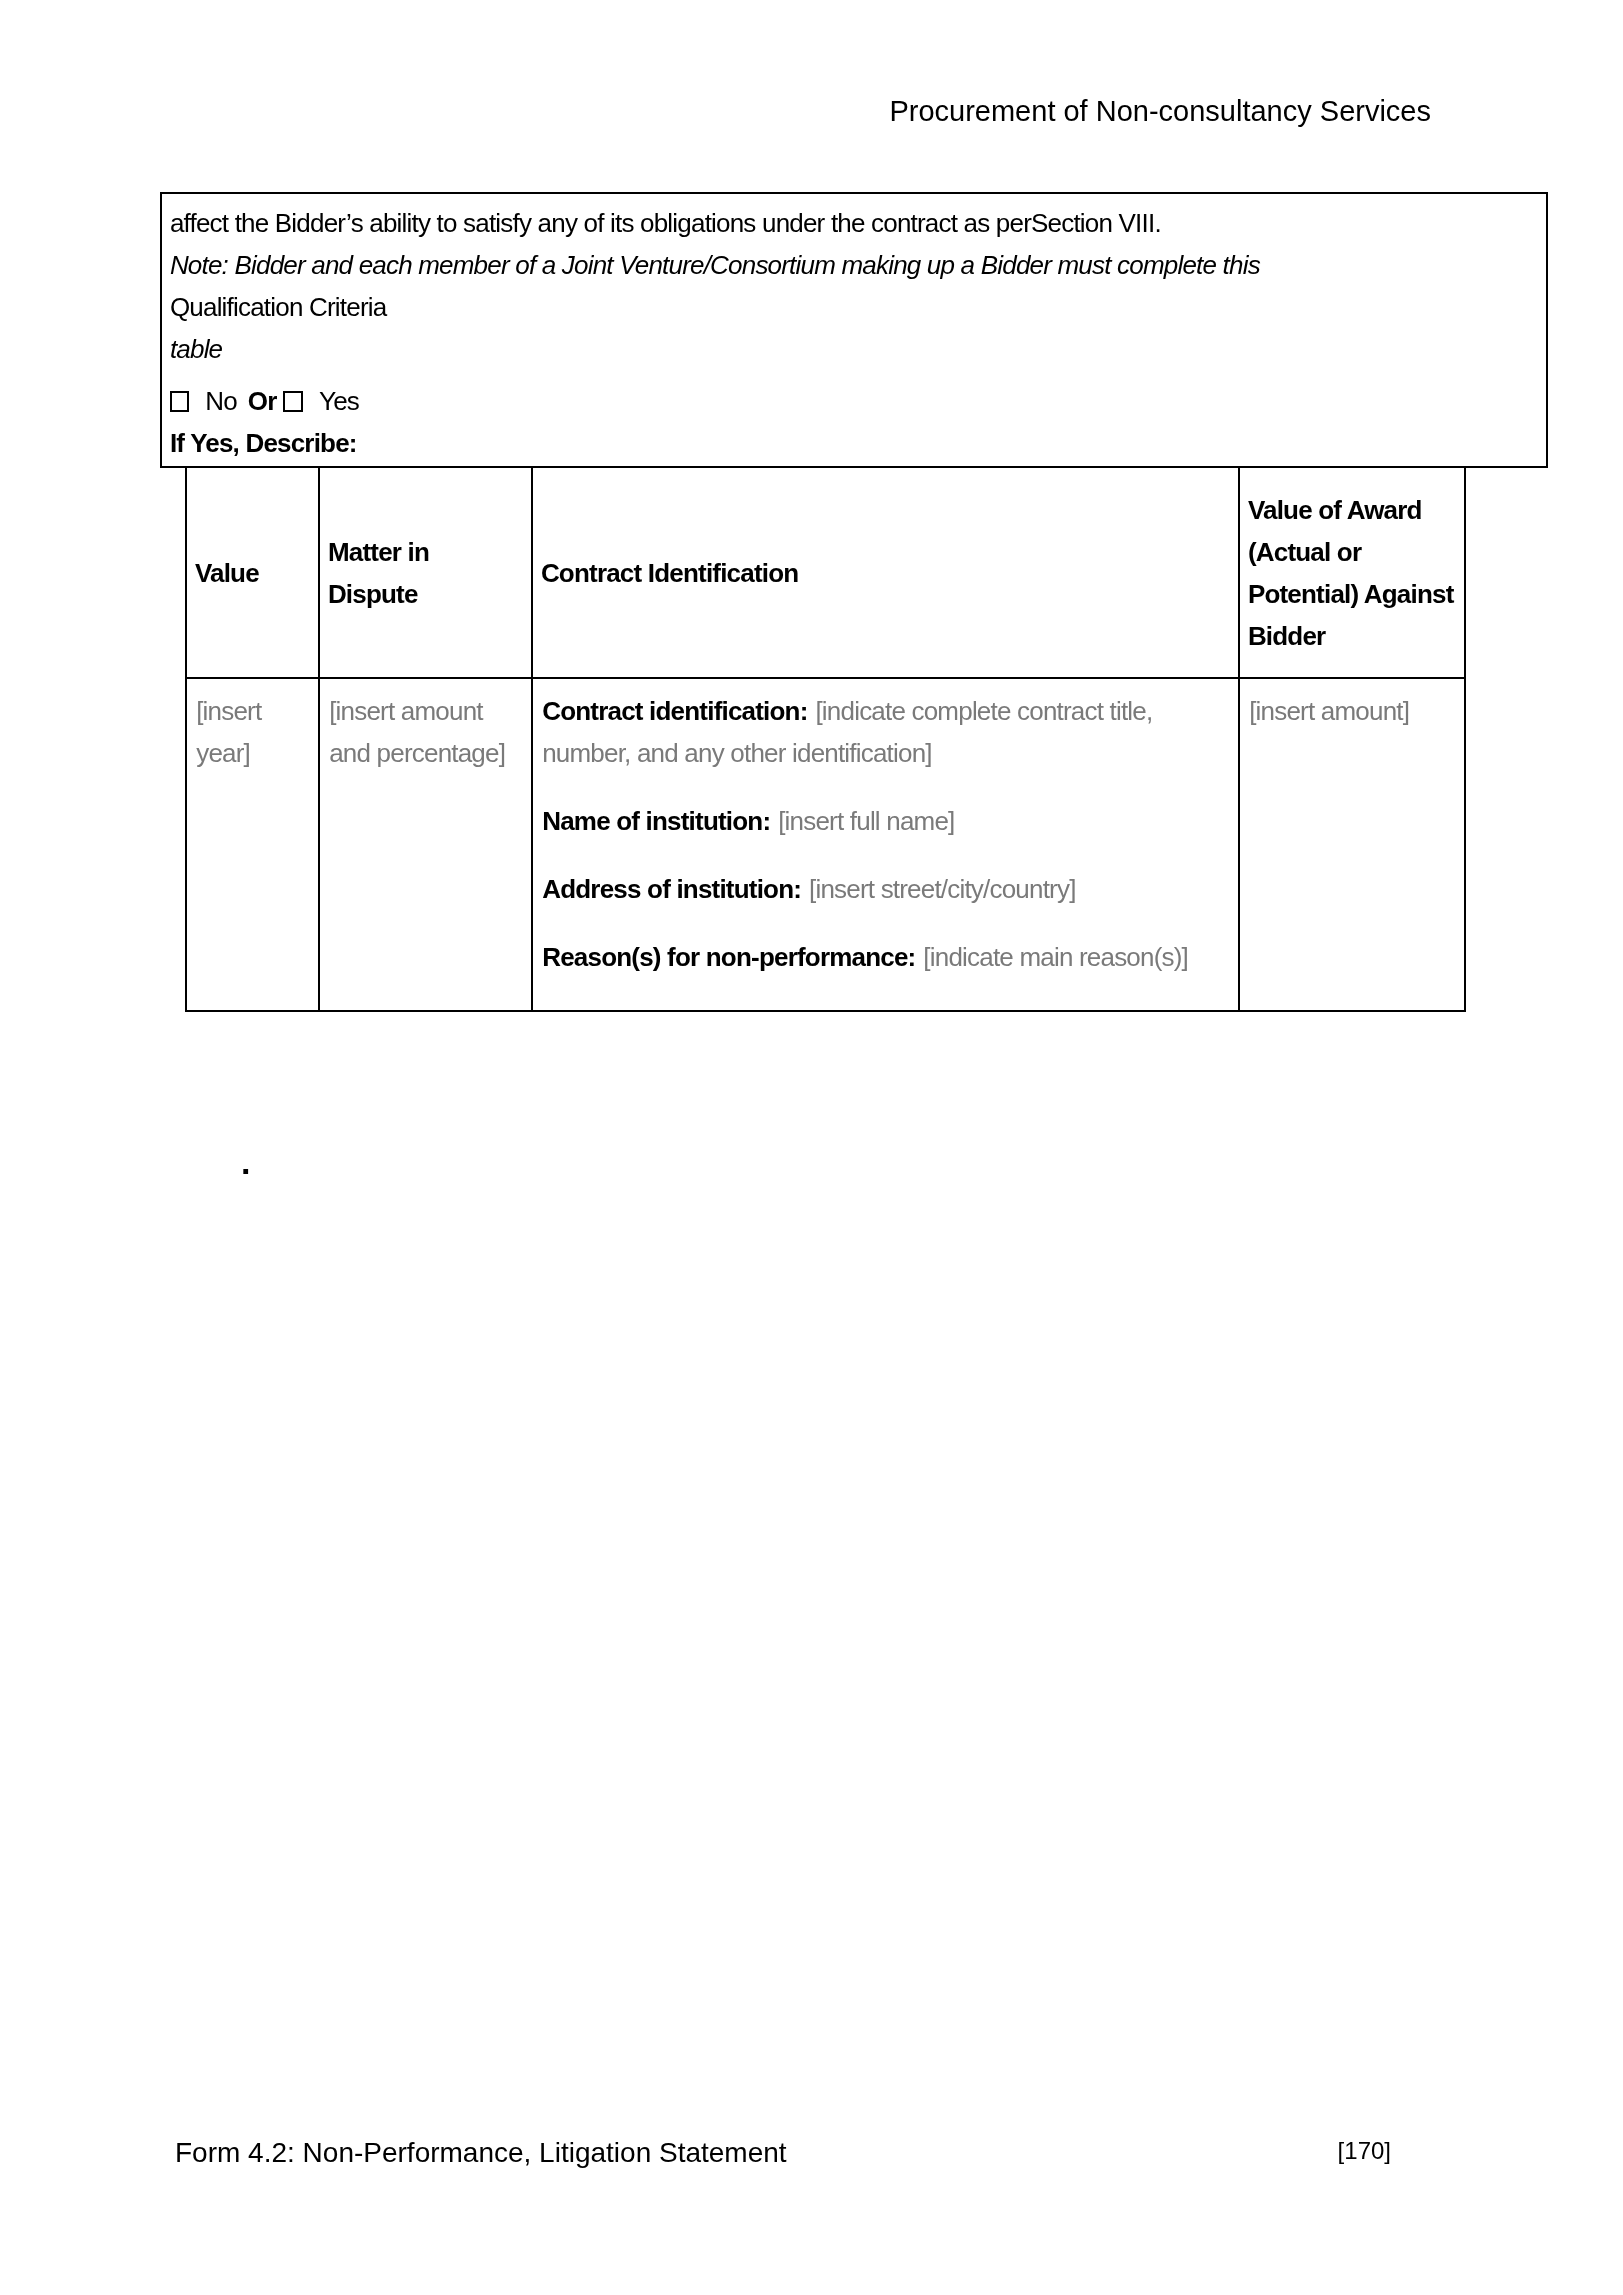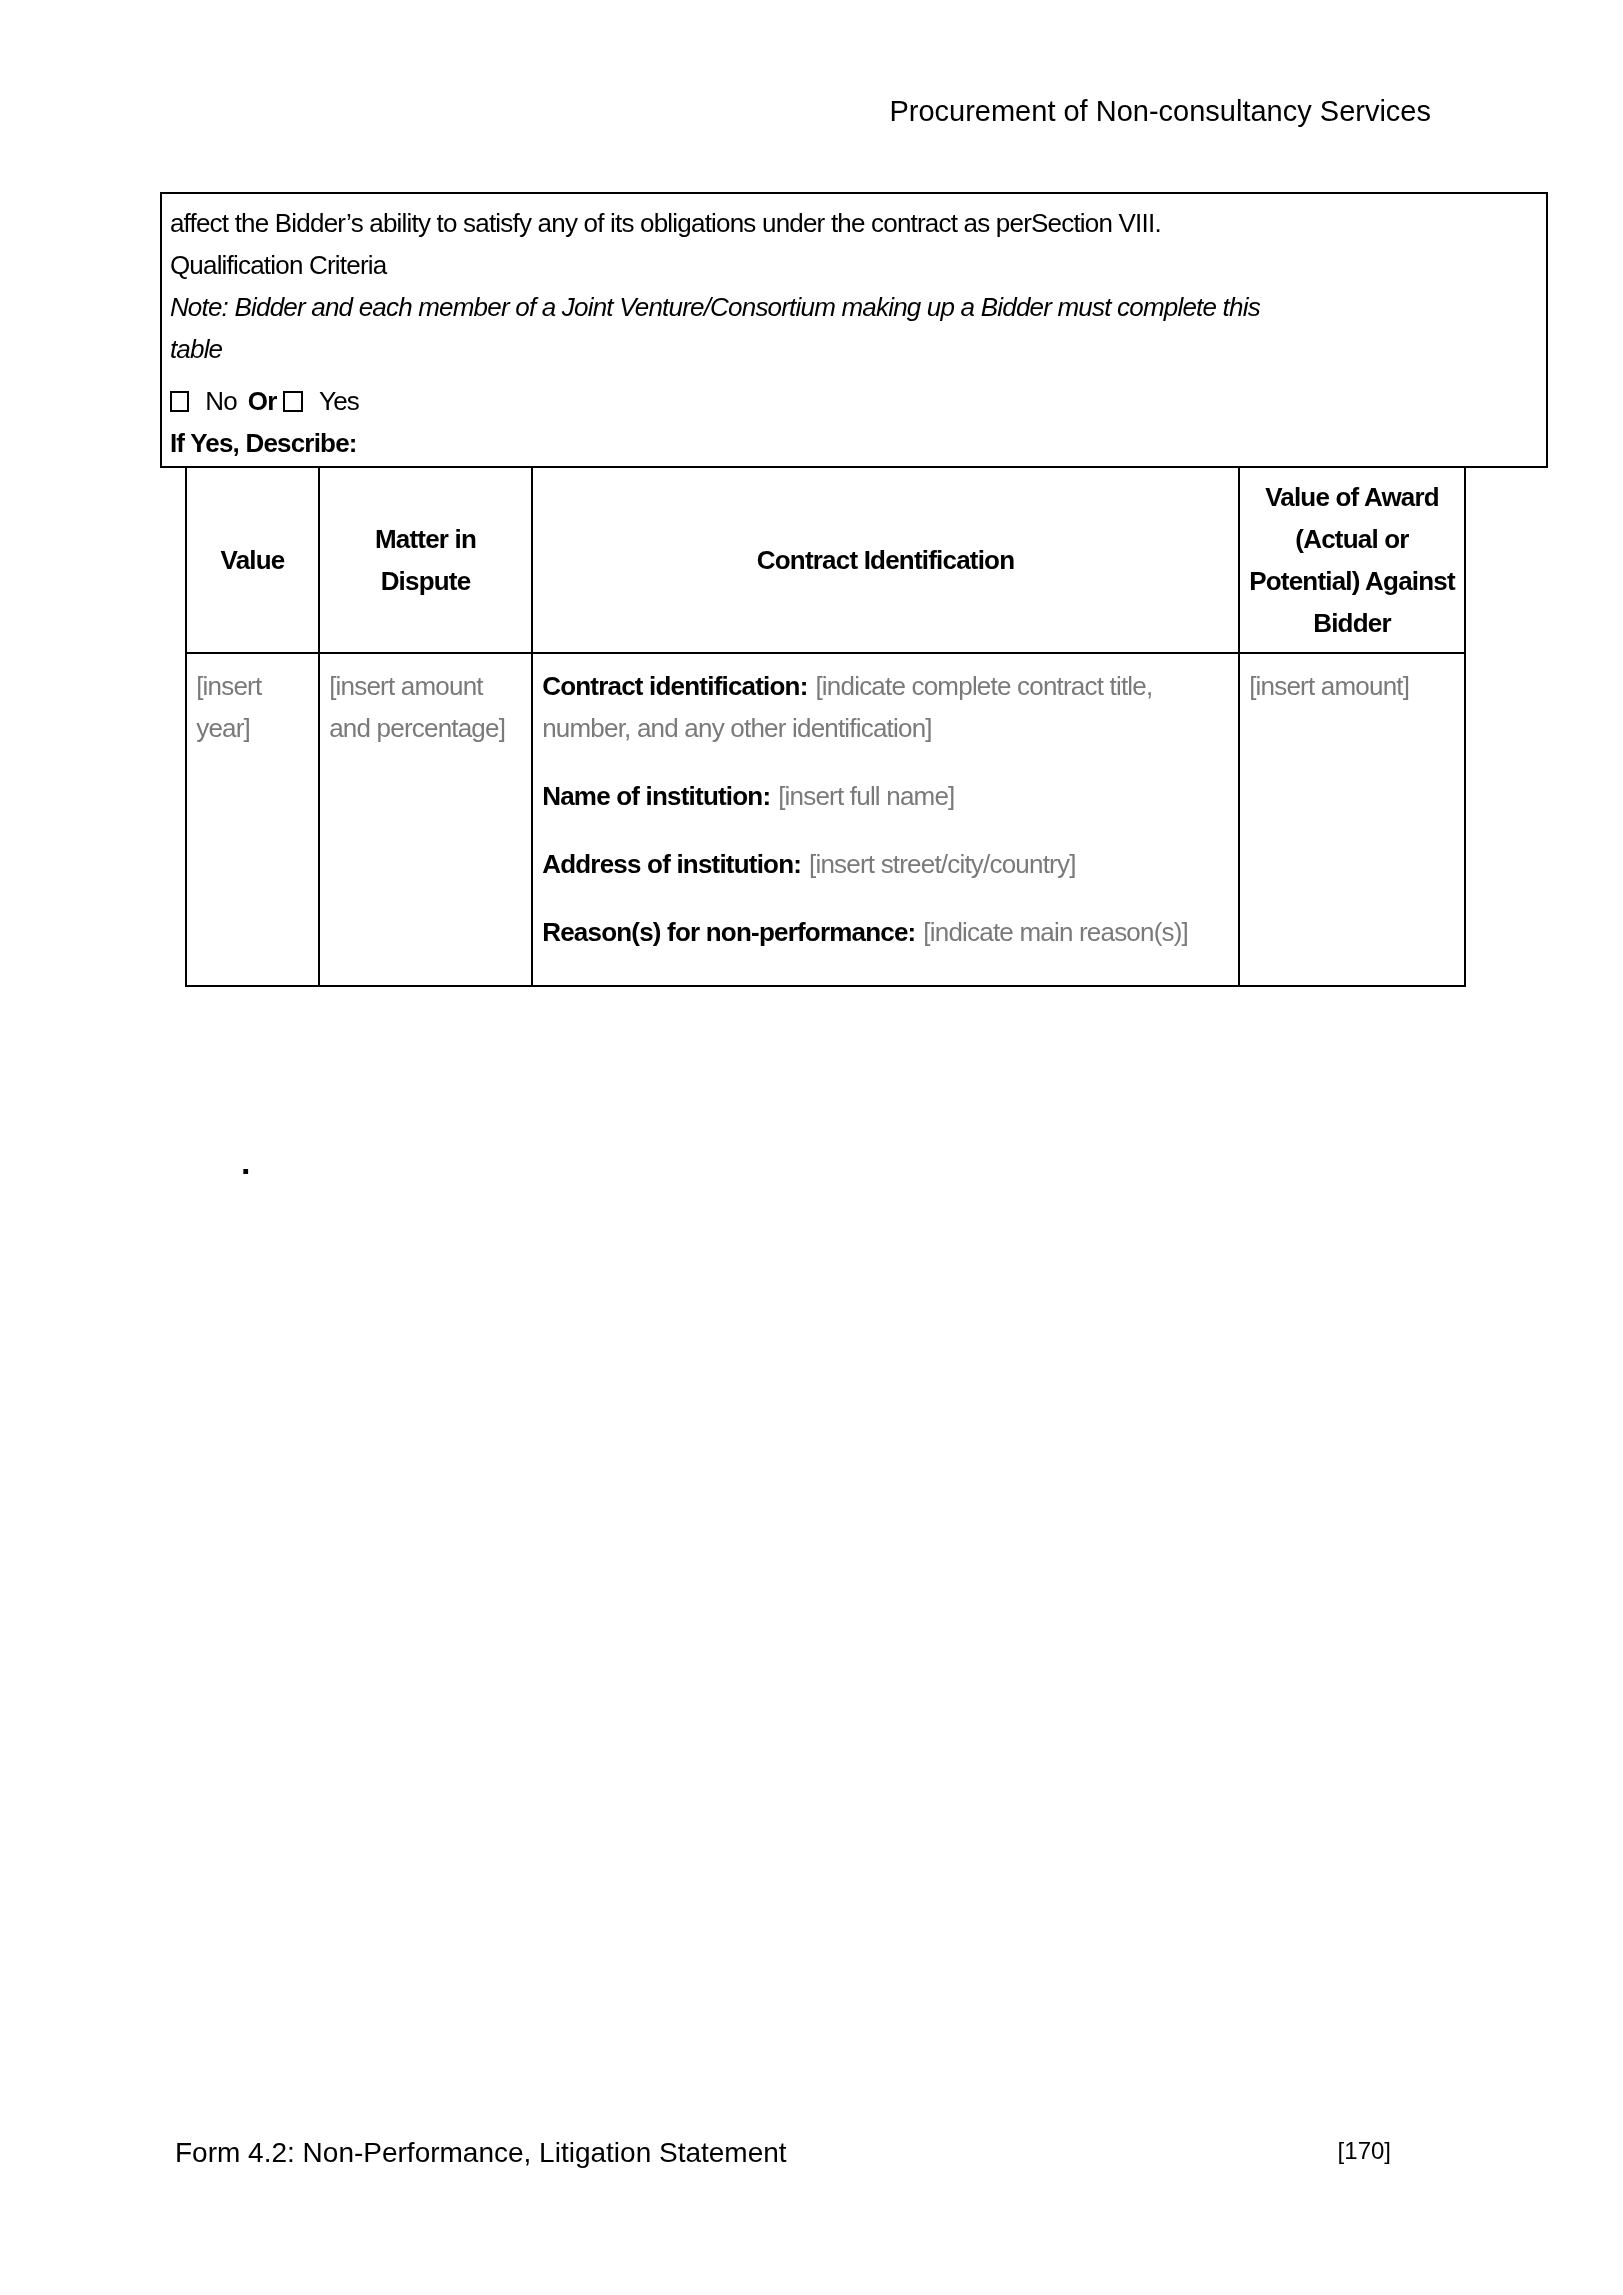--- a/index.html
+++ b/index.html
@@ -36,22 +36,22 @@
   .chk-yes { margin-right:16.4px; }
   .ifyes { font-weight:bold; }
   table.main {
     position:absolute; left:185px; top:466px;
     width:1280px;
     border-collapse:collapse; table-layout:fixed;
     font-size:26px; line-height:42px; letter-spacing:-0.8px;
   }
   table.main th, table.main td { border:2px solid #000; }
   table.main th {
-    font-weight:bold; text-align:center; vertical-align:middle;
-    padding:0 7.9px; height:186px;
+    font-weight:bold; text-align:left; vertical-align:middle;
+    padding:0 7.9px; height:211px;
   }
   table.main td {
     vertical-align:top; text-align:left;
     padding:10.5px 9.2px 0 9.2px; height:333px;
   }
   .hline { line-height:42px; }
   .ph { color:#7a7a7a; }
   .blbl { font-weight:bold; margin-right:7.9px; }
   .cp { margin-top:26px; }
   .cp.first { margin-top:0; }
@@ -64,22 +64,22 @@
 </style>
 </head>
 <body>
 
 <div>
 
   <div class="hdr">Procurement of Non-consultancy Services</div>
 
   <div class="intro-box">
     <div class="intro-line">affect the Bidder’s ability to satisfy any of its obligations under the contract as perSection VIII.</div>
+    <div class="intro-line note">Note: Bidder and each member of a Joint Venture/Consortium making up a Bidder must complete this</div>
     <div class="intro-line">Qualification Criteria</div>
-    <div class="intro-line note">Note: Bidder and each member of a Joint Venture/Consortium making up a Bidder must complete this</div>
     <div class="intro-line note">table</div>
     <div class="chkline"><span class="chk chk-no"></span><span class="lbl-no">No</span><span class="lbl-or">Or</span><span class="chk chk-yes"></span><span>Yes</span></div>
     <div class="ifyes">If Yes, Describe:</div>
   </div>
 
   <table class="main">
     <colgroup>
       <col style="width:133px">
       <col style="width:213px">
       <col style="width:707px">

